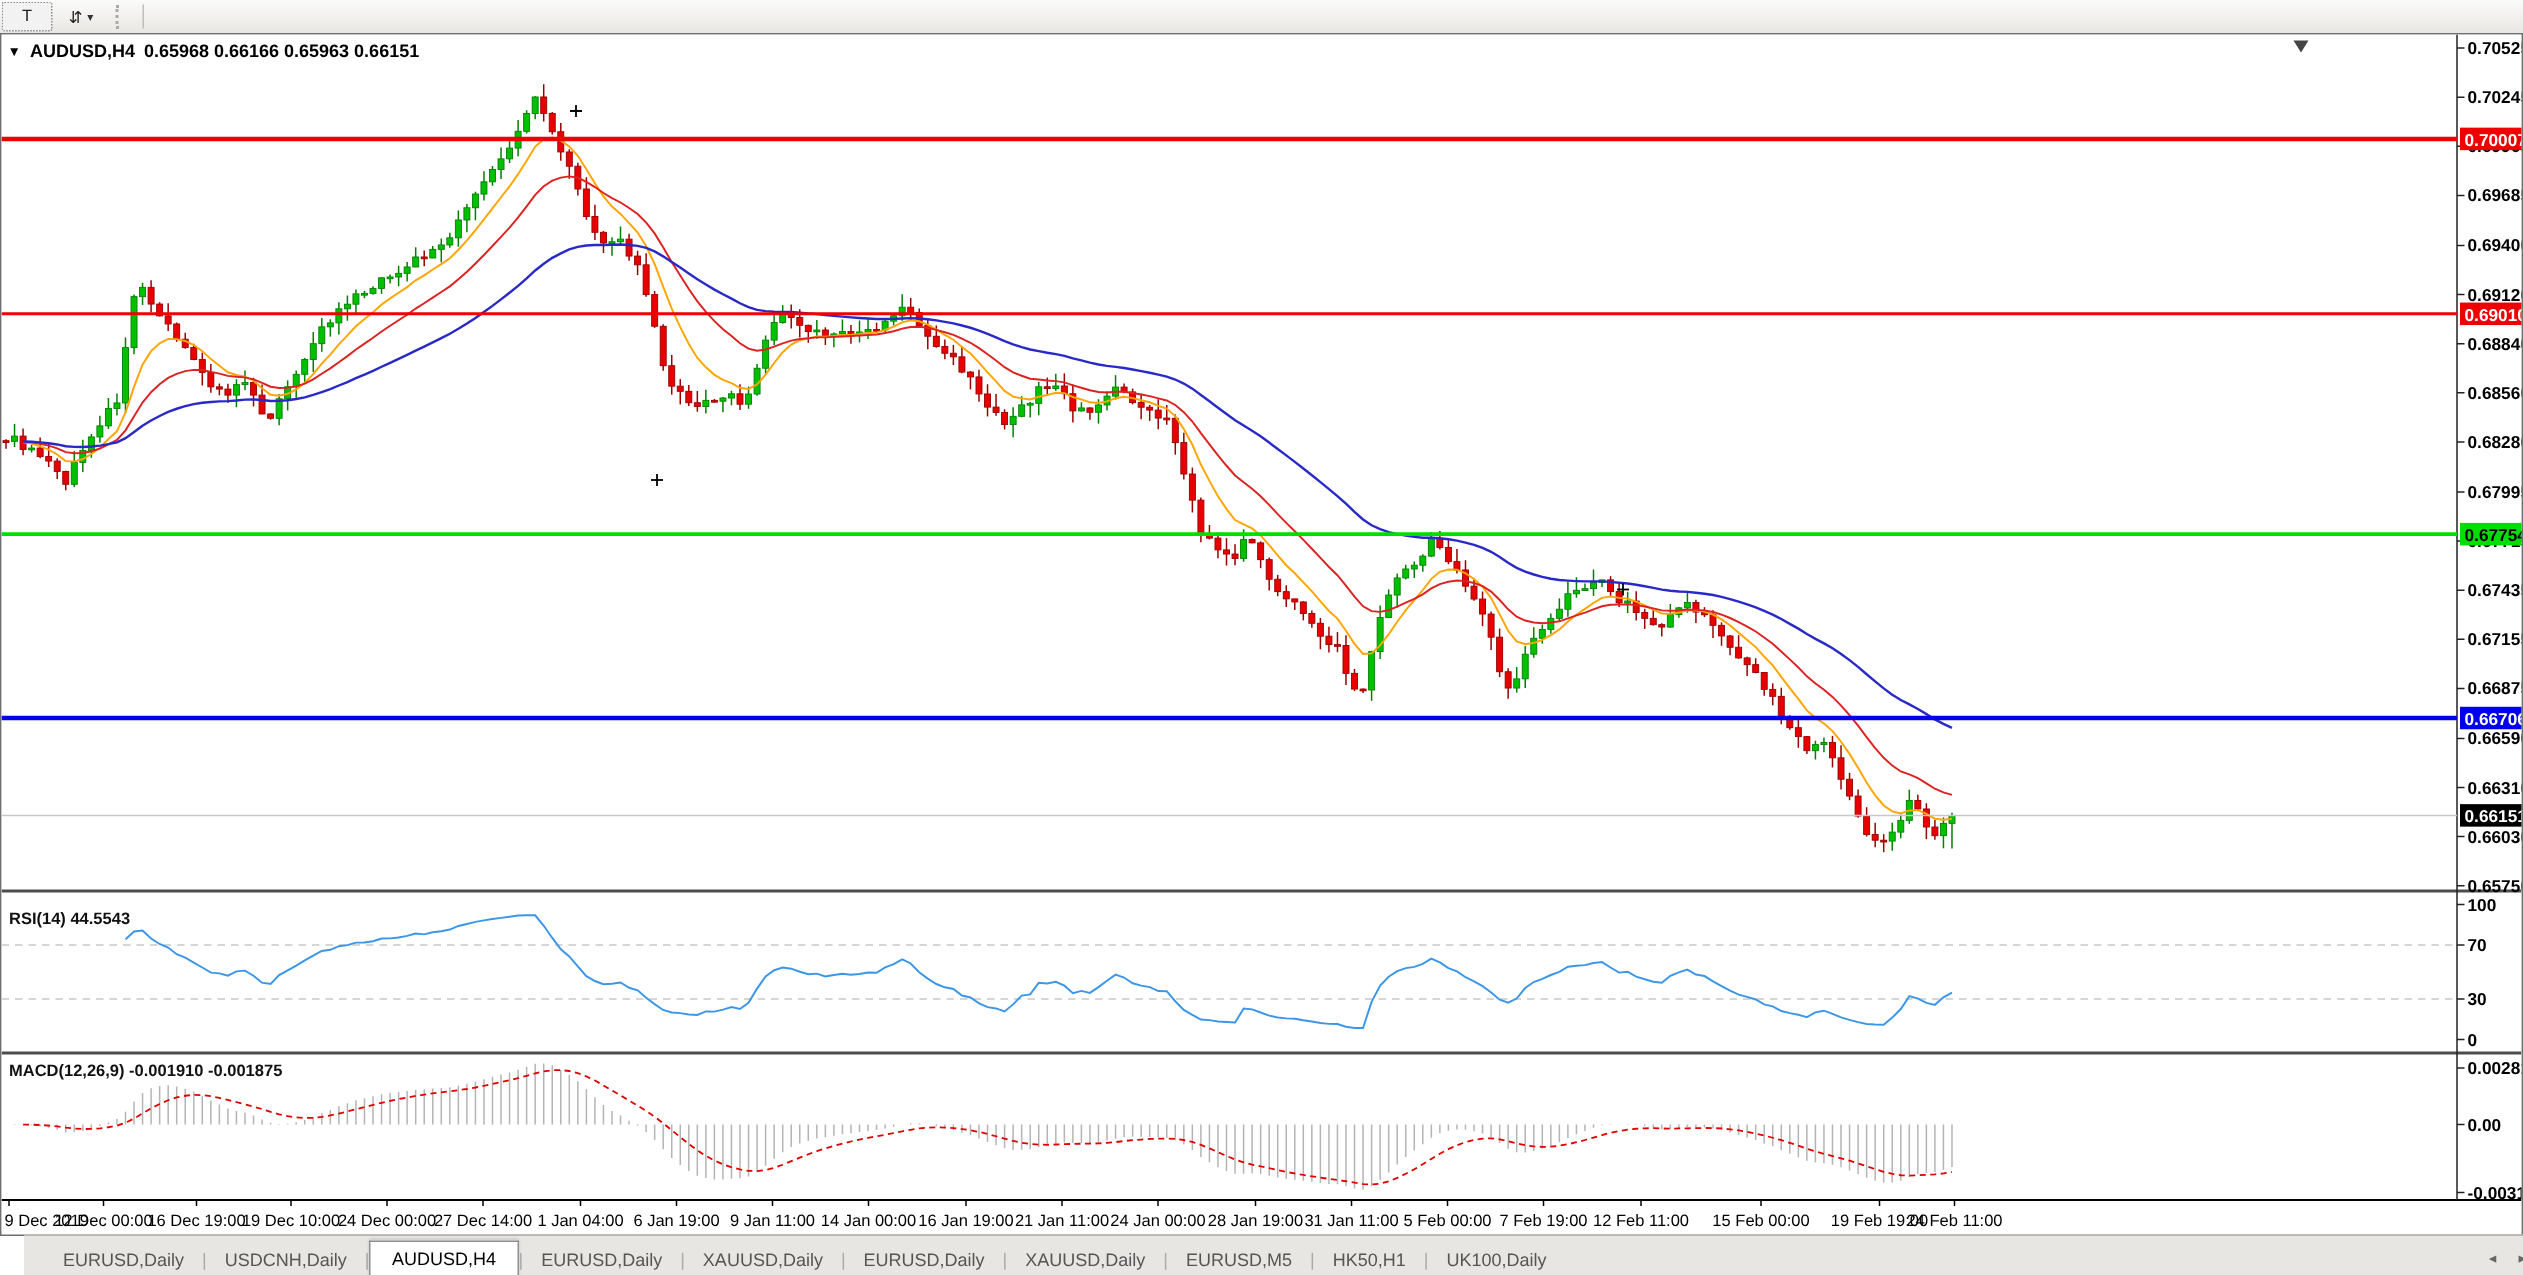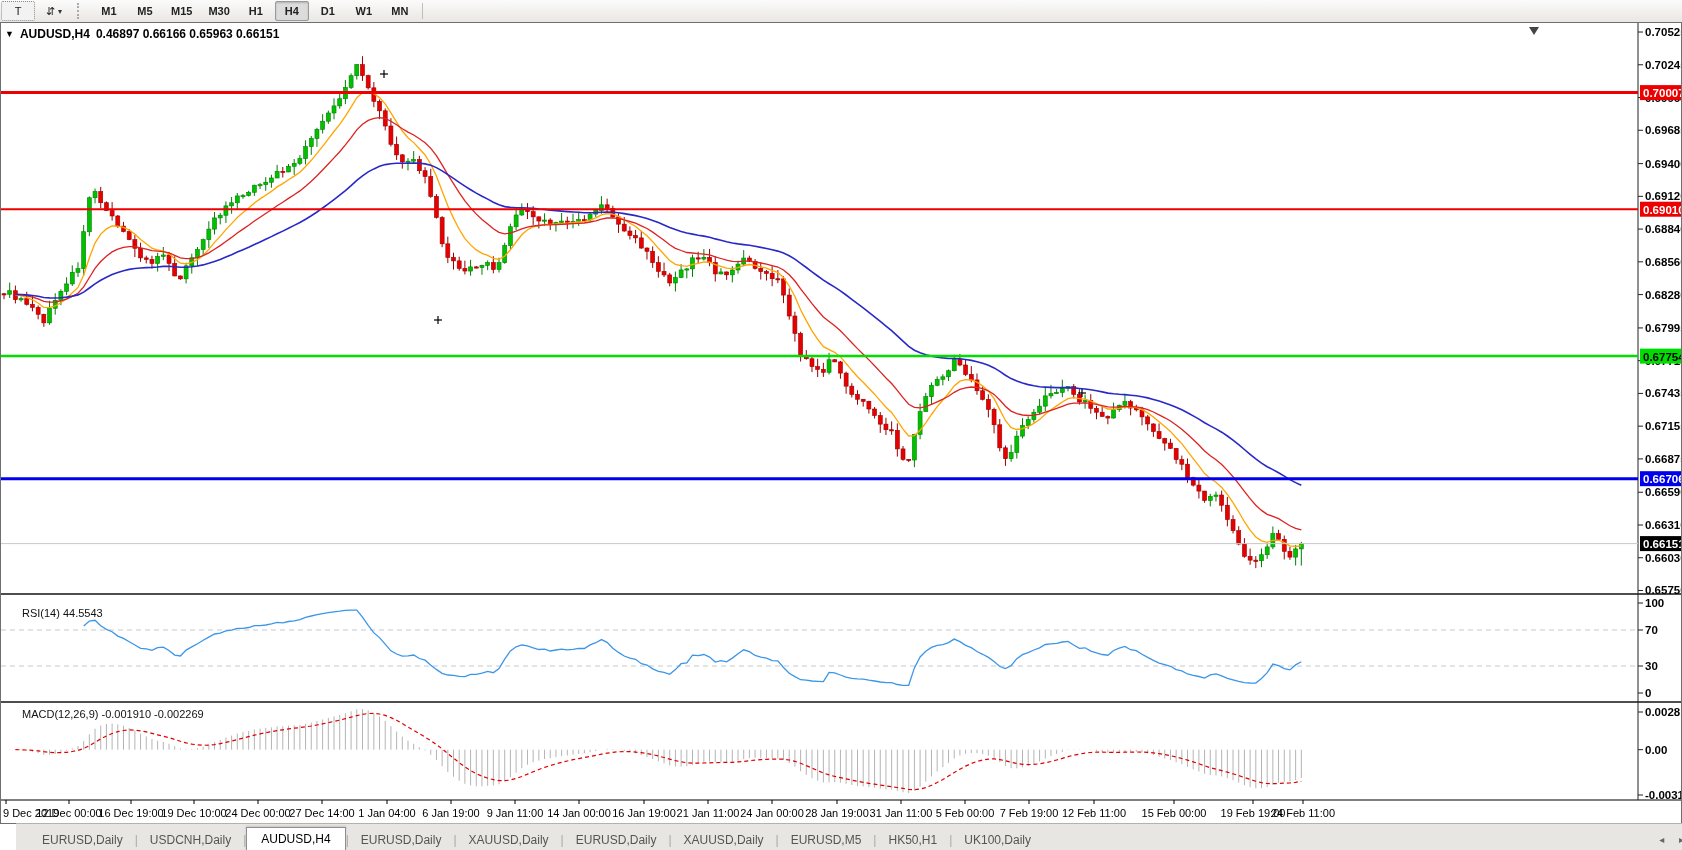--- a/index.html
+++ b/index.html
@@ -13,21 +13,21 @@
   .tbtn.pressed{background:#dcdcdc;border:1px solid #9a9a9a;box-shadow:inset 0 1px 2px rgba(0,0,0,.2);}
   .tbtn.outlined{border:1px dotted #8a8a8a;background:#f2f2f2;}
   .grip{width:7px;height:16px;margin:0 5px;border-left:2px dotted #aaa;}
   .caret{font-size:8px;margin-left:3px;color:#333;}
   .sep{width:1px;height:16px;background:#c0beb8;margin:0 4px;}
   
   #chartwin{position:absolute;left:0;top:22px;width:1680px;height:800px;background:#fff;border:1px solid #6f6f6f;}
   #chartsvg{position:absolute;left:0;top:0;}
   #title{position:absolute;left:4px;top:4px;font-size:12px;font-weight:bold;color:#000;display:flex;align-items:center;gap:6px;}
   #title .tri{font-size:9px;}
-  .panelabel{position:absolute;left:21px;font-size:11px;font-weight:normal;color:#111;white-space:pre;}
+  .panelabel{position:absolute;left:5px;font-size:11px;font-weight:bold;color:#111;white-space:pre;}
   
   #tabbar{position:absolute;left:16px;top:823px;width:1682px;height:27px;background:#e8e6e2;border-top:1px solid #b5b2aa;
           display:flex;align-items:flex-end;font-size:12px;color:#555;}
   #tabbar .pad{width:14px;}
   .tab{padding:3px 12px 4px 12px;margin-bottom:0;white-space:nowrap;cursor:default;}
   .tab.active{background:#fff;border:1px solid #8f8f8f;border-bottom:none;color:#000;padding:4px 14px 5px 14px;
               box-shadow:0 -1px 2px rgba(0,0,0,.15);}
   .tabsep{color:#aaa;padding:3px 0 4px 0;}
   #tabnav{margin-left:auto;margin-right:8px;color:#666;font-size:10px;letter-spacing:6px;padding-bottom:6px;}
 </style>
@@ -36,31 +36,20 @@
 
 <div id="app">
 
   <div id="toolbar">
     <div class="tbtn outlined">T</div>
     <div class="tbtn">
       <span>⇵</span>
       <span class="caret">▾</span>
     </div>
     <div class="grip"></div>
-    <div id="tfbuttons" style="display:flex;align-items:center;">
-        <div class="tbtn" style="font-weight: 600;">M1</div>
-        <div class="tbtn" style="font-weight: 600;">M5</div>
-        <div class="tbtn" style="font-weight: 600;">M15</div>
-        <div class="tbtn" style="font-weight: 600;">M30</div>
-        <div class="tbtn" style="font-weight: 600;">H1</div>
-        <div class="tbtn pressed" style="font-weight: 600;">H4</div>
-        <div class="tbtn" style="font-weight: 600;">D1</div>
-        <div class="tbtn" style="font-weight: 600;">W1</div>
-        <div class="tbtn" style="font-weight: 600;">MN</div>
-      </div>
     <div class="sep"></div>
   </div>
 
   <div id="chartwin">
     <svg id="chartsvg" width="1680" height="798">
         <rect x="0" y="0" width="1680" height="798" fill="#ffffff"></rect>
         <line x1="0" y1="571" x2="1680" y2="571" stroke="#4d4d4d" stroke-width="2"></line>
         <line x1="0" y1="679" x2="1680" y2="679" stroke="#4d4d4d" stroke-width="2"></line>
         <line x1="0" y1="777" x2="1680" y2="777" stroke="#000" stroke-width="1.2"></line>
         <line x1="1637" y1="0" x2="1637" y2="777" stroke="#222" stroke-width="1"></line>
@@ -873,24 +862,24 @@
         <line x1="1173" y1="777" x2="1173" y2="781" stroke="#000"></line>
         <text x="1173" y="794" font-size="11" fill="#000" text-anchor="middle" font-family="&quot;Liberation Sans&quot;,sans-serif">15 Feb 00:00</text>
         <line x1="1252" y1="777" x2="1252" y2="781" stroke="#000"></line>
         <text x="1252" y="794" font-size="11" fill="#000" text-anchor="middle" font-family="&quot;Liberation Sans&quot;,sans-serif">19 Feb 19:00</text>
         <line x1="1302" y1="777" x2="1302" y2="781" stroke="#000"></line>
         <text x="1302" y="794" font-size="11" fill="#000" text-anchor="middle" font-family="&quot;Liberation Sans&quot;,sans-serif">24 Feb 11:00</text>
       </svg>
     <div id="title">
       <span class="tri">▼</span>
       <span>AUDUSD,H4</span>
-      <span>0.46897 0.66166 0.65963 0.66151</span>
+      <span>0.65968 0.66166 0.65963 0.66151</span>
     </div>
     <div class="panelabel" id="rsilabel" style="top: 584px;">RSI(14) 44.5543</div>
-    <div class="panelabel" id="macdlabel" style="top: 685px;">MACD(12,26,9) -0.001910 -0.002269</div>
+    <div class="panelabel" id="macdlabel" style="top: 685px;">MACD(12,26,9) -0.001910 -0.001875</div>
   </div>
 
   <div id="tabbar">
     <div class="pad"></div>
     <div id="tabs" style="display:flex;align-items:flex-end;">
         <div class="tab">EURUSD,Daily</div>
         <div class="tabsep">|</div>
         <div class="tab">USDCNH,Daily</div>
         <div class="tabsep">|</div>
         <div class="tab active">AUDUSD,H4</div>

